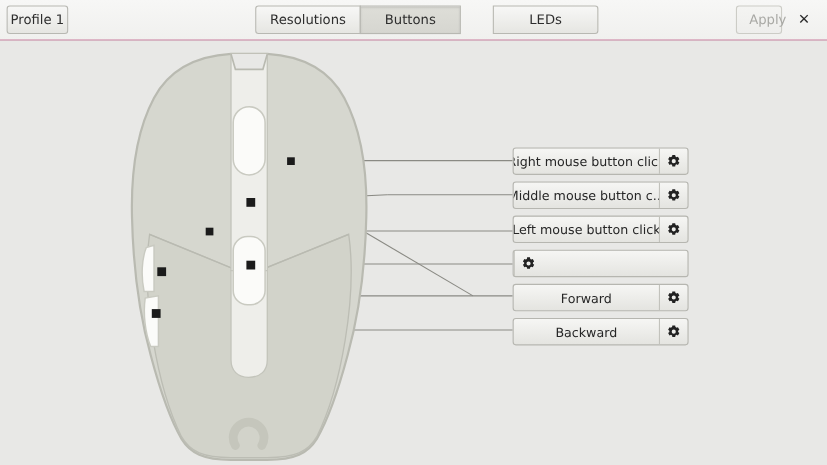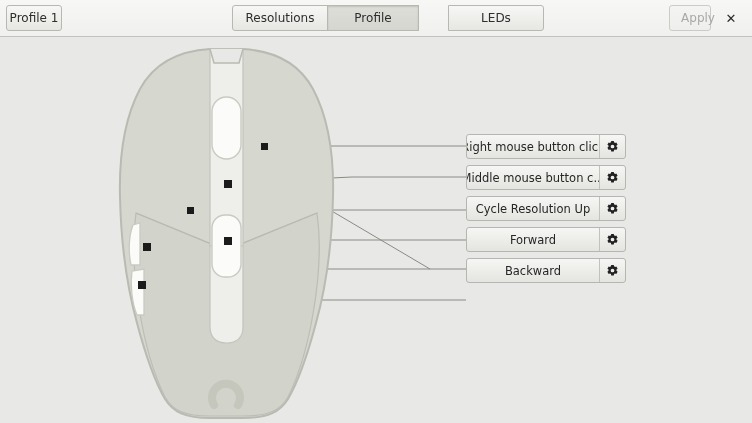--- a/index.html
+++ b/index.html
@@ -173,21 +173,21 @@
 <body>
 
 <div id="app">
 
   <div id="headerbar">
 
     <div class="btn" id="profile-button">Profile 1</div>
 
     <div id="tab-group">
       <div class="tab" id="tab-resolutions">Resolutions</div>
-      <div class="tab active" id="tab-buttons">Profile</div>
+      <div class="tab active" id="tab-buttons">Buttons</div>
       <div class="tab" id="tab-leds">LEDs</div>
     </div>
 
     <div class="btn" id="apply-button">Apply</div>
 
     <div id="close-button">✕</div>
   </div>
 
   <div id="content">
 
@@ -280,23 +280,30 @@
 
       <div class="action-row">
         <div class="action-label">Middle mouse button c...</div>
         <div class="action-gear">
           <svg width="13" height="13" viewBox="0 0 16 16" aria-hidden="true">
             <path fill="#222" d="M9.6 1.2H6.4l-.3 1.7a5.6 5.6 0 0 0-1.2.7L3.3 3l-1.6 2.8 1.4 1.1a5.6 5.6 0 0 0 0 1.4L1.7 9.4 3.3 12.2l1.6-.6c.37.29.77.52 1.2.7l.3 1.7h3.2l.3-1.7c.43-.18.83-.41 1.2-.7l1.6.6 1.6-2.8-1.4-1.1a5.6 5.6 0 0 0 0-1.4l1.4-1.1L12.7 3l-1.6.6a5.6 5.6 0 0 0-1.2-.7ZM8 5.7a2.3 2.3 0 1 1 0 4.6 2.3 2.3 0 0 1 0-4.6Z"></path>
           </svg>
         </div>
       </div>
 
-
-      <div class="action-row">
-        <div class="action-label">Cycle Resolution Up</div>
+      <div class="action-row">
+        <div class="action-label">Left mouse button click</div>
+        <div class="action-gear">
+          <svg width="13" height="13" viewBox="0 0 16 16" aria-hidden="true">
+            <path fill="#222" d="M9.6 1.2H6.4l-.3 1.7a5.6 5.6 0 0 0-1.2.7L3.3 3l-1.6 2.8 1.4 1.1a5.6 5.6 0 0 0 0 1.4L1.7 9.4 3.3 12.2l1.6-.6c.37.29.77.52 1.2.7l.3 1.7h3.2l.3-1.7c.43-.18.83-.41 1.2-.7l1.6.6 1.6-2.8-1.4-1.1a5.6 5.6 0 0 0 0-1.4l1.4-1.1L12.7 3l-1.6.6a5.6 5.6 0 0 0-1.2-.7ZM8 5.7a2.3 2.3 0 1 1 0 4.6 2.3 2.3 0 0 1 0-4.6Z"></path>
+          </svg>
+        </div>
+      </div>
+
+      <div class="action-row">
         <div class="action-gear">
           <svg width="13" height="13" viewBox="0 0 16 16" aria-hidden="true">
             <path fill="#222" d="M9.6 1.2H6.4l-.3 1.7a5.6 5.6 0 0 0-1.2.7L3.3 3l-1.6 2.8 1.4 1.1a5.6 5.6 0 0 0 0 1.4L1.7 9.4 3.3 12.2l1.6-.6c.37.29.77.52 1.2.7l.3 1.7h3.2l.3-1.7c.43-.18.83-.41 1.2-.7l1.6.6 1.6-2.8-1.4-1.1a5.6 5.6 0 0 0 0-1.4l1.4-1.1L12.7 3l-1.6.6a5.6 5.6 0 0 0-1.2-.7ZM8 5.7a2.3 2.3 0 1 1 0 4.6 2.3 2.3 0 0 1 0-4.6Z"></path>
           </svg>
         </div>
       </div>
 
       <div class="action-row">
         <div class="action-label">Forward</div>
         <div class="action-gear">

